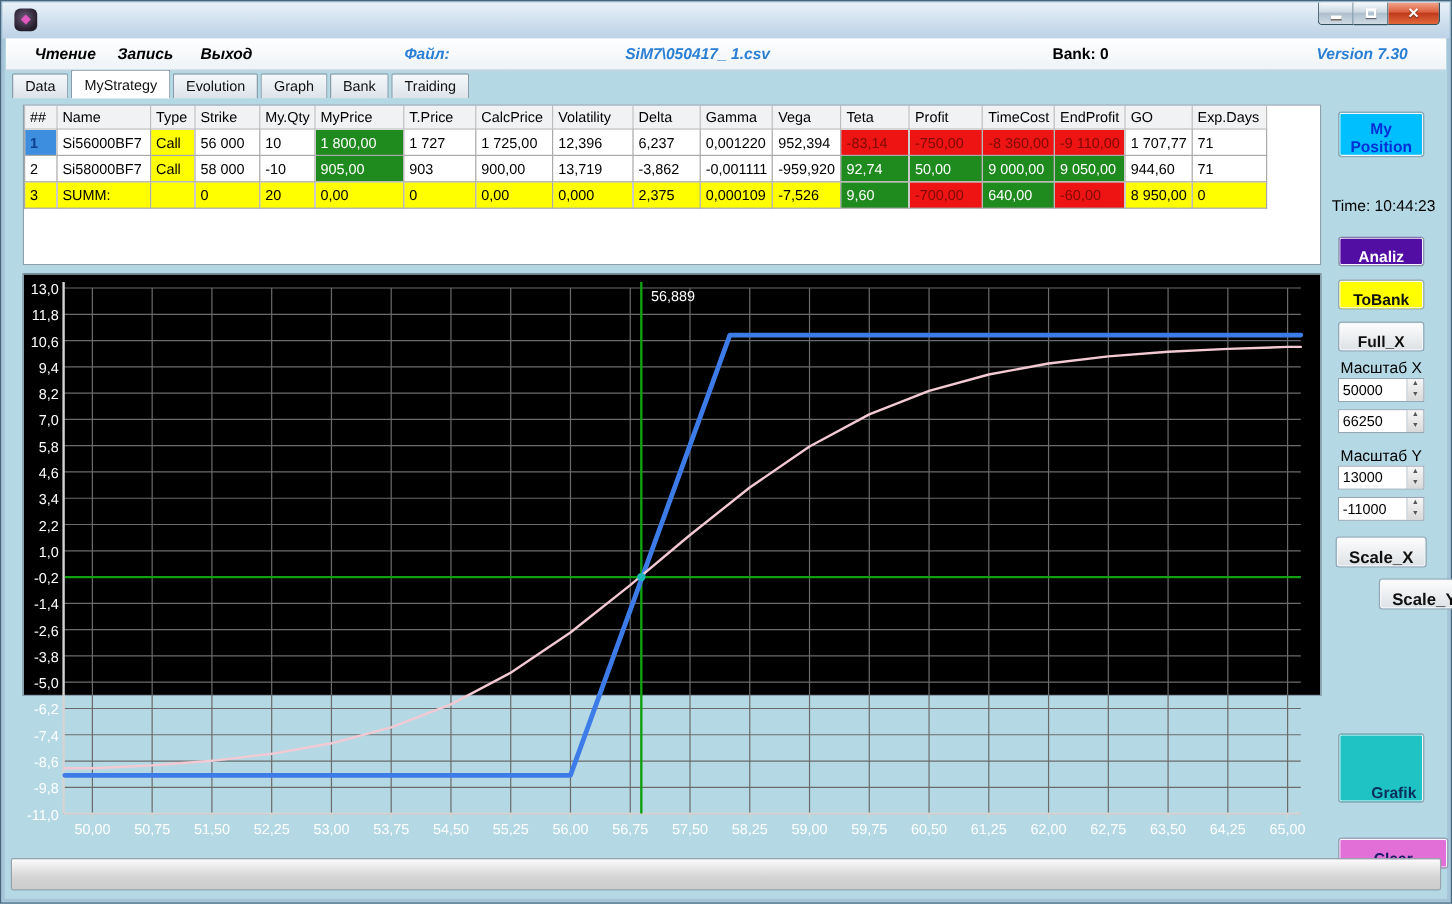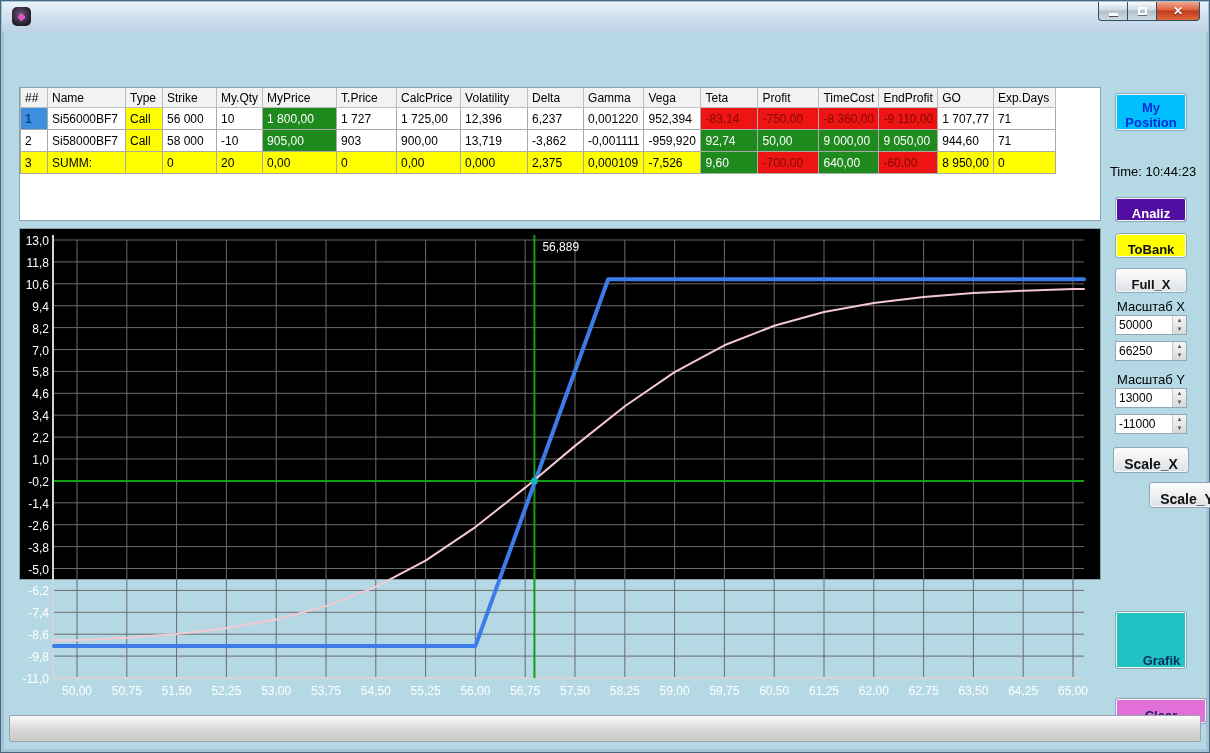--- a/index.html
+++ b/index.html
@@ -91,21 +91,38 @@
         </div>
       <div class="wbtn max">
           <span class="glyph-max"></span>
         </div>
       <div class="wbtn close">
           <span class="glyph-close">✕</span>
         </div>
     </div>
   </div>
 
-
+  <div class="menubar">
+    <span class="mi" style="left:24px">Чтение</span>
+    <span class="mi" style="left:93px">Запись</span>
+    <span class="mi" style="left:162px">Выход</span>
+    <span class="mi blue" style="left:332px">Файл:</span>
+    <span class="mi blue" style="left:516px">SiM7\050417_ 1.csv</span>
+    <span class="mi plain" style="left:872px;font-style:normal">Bank: 0</span>
+    <span class="mi blue" style="left:1092px">Version 7.30</span>
+  </div>
+
+  <div class="tabstrip">
+    <div class="tab">Data</div>
+    <div class="tab active">MyStrategy</div>
+    <div class="tab">Evolution</div>
+    <div class="tab">Graph</div>
+    <div class="tab">Bank</div>
+    <div class="tab">Traiding</div>
+  </div>
 
   <div class="table-panel">
     <table id="grid">
         <colgroup>
           <col style="width: 27px;">
           <col style="width: 78px;">
           <col style="width: 37px;">
           <col style="width: 54px;">
           <col style="width: 42px;">
           <col style="width: 74px;">

